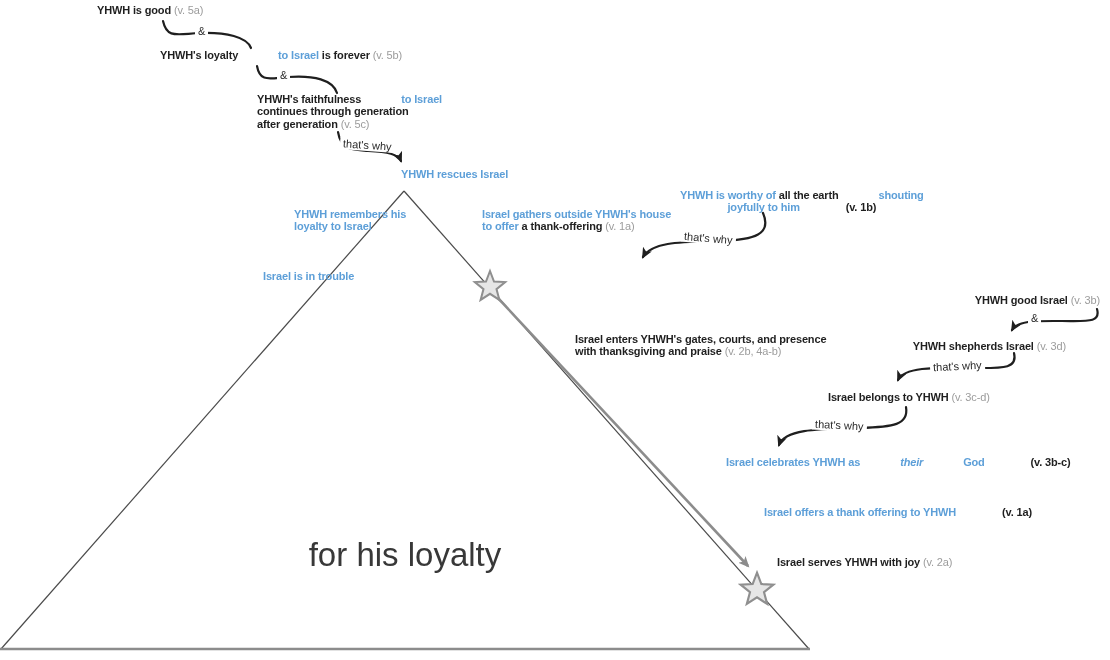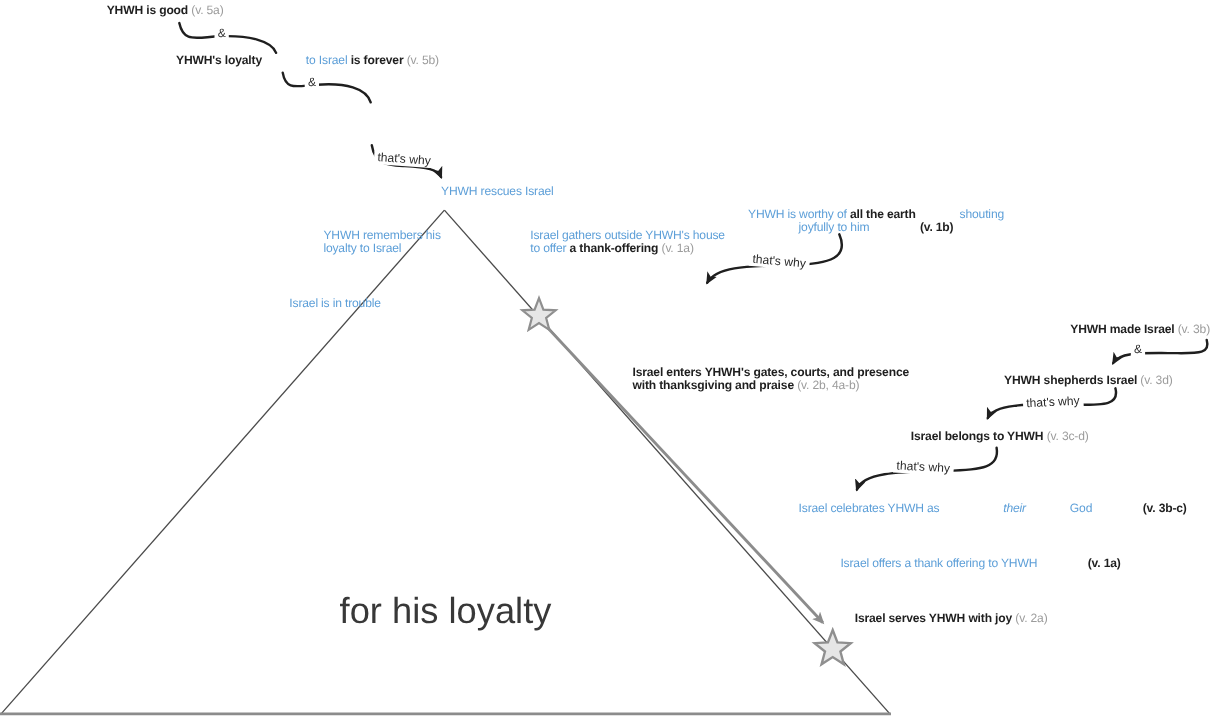--- a/index.html
+++ b/index.html
@@ -2,24 +2,24 @@
 <html><head>
 <meta charset="utf-8">
 <style>
   html,body{margin:0;padding:0;background:#ffffff;}
   #canvas{position:relative;width:1110px;height:660px;overflow:hidden;background:#fff;
           font-family:"Liberation Sans","DejaVu Sans",sans-serif;}
   #lines{position:absolute;left:0;top:0;pointer-events:none;}
   .node{position:absolute;font-size:11px;line-height:12.4px;color:#1f1f1f;
         letter-spacing:-0.15px;white-space:nowrap;}
   .b{font-weight:700;color:#1f1f1f;}
-  .blue{color:#5d9fd8;font-weight:400;padding-left:37px;}
+  .blue{color:#5d9fd8;font-weight:700;padding-left:37px;}
   .ref{color:#9c9c9c;font-weight:400;}
   .refd{color:#1f1f1f;font-weight:700;margin-left:43px;}
-  .it{font-style:italic;margin-left:18px;}
+  .it{font-style:italic;}
   .conn-label{position:absolute;font-size:11px;color:#2b2b2b;background:#fff;
               padding:0 3px;white-space:nowrap;}
   .title{position:absolute;left:0;top:533px;width:810px;text-align:center;
          font-size:33px;line-height:43px;font-weight:400;color:#383838;}
 </style>
 </head>
 <body>
 
 <div id="canvas">
 
@@ -56,20 +56,25 @@
   </svg>
 
   <div class="node" style="left:97px;top:4px;">
     <span class="b">YHWH is good </span><span class="ref">(v. 5a)</span>
   </div>
 
   <div class="node" style="left:160px;top:49px;">
     <span class="b">YHWH's loyalty </span><span class="blue">to Israel </span><span class="b">is forever </span><span class="ref">(v. 5b)</span>
   </div>
 
+  <div class="node" style="left:257px;top:93px;">
+    <span class="b">YHWH's faithfulness </span><span class="blue">to Israel</span><br>
+    <span class="b">continues through generation</span><br>
+    <span class="b">after generation </span><span class="ref">(v. 5c)</span>
+  </div>
 
   <div class="node" style="left:364px;top:168px;">
     <span class="blue">YHWH rescues Israel</span>
   </div>
 
   <div class="node" style="left:257px;top:208px;">
     <span class="blue">YHWH remembers his</span><br>
     <span class="blue">loyalty to Israel</span>
   </div>
 
@@ -88,21 +93,21 @@
   </div>
 
 
   <div class="node" style="left:575px;top:333px;">
     <span class="b">Israel enters YHWH's gates, courts, and presence</span><br>
     <span class="b">with thanksgiving and praise </span><span class="ref">(v. 2b, 4a-b)</span>
   </div>
 
 
   <div class="node" style="right:10px;top:294px;">
-    <span class="b">YHWH made Israel </span><span class="ref">(v. 3b)</span>
+    <span class="b">YHWH good Israel </span><span class="ref">(v. 3b)</span>
   </div>
 
   <div class="node" style="right:44px;top:340px;">
     <span class="b">YHWH shepherds Israel </span><span class="ref">(v. 3d)</span>
   </div>
 
   <div class="node" style="left:828px;top:391px;">
     <span class="b">Israel belongs to YHWH </span><span class="ref">(v. 3c-d)</span>
   </div>
 

